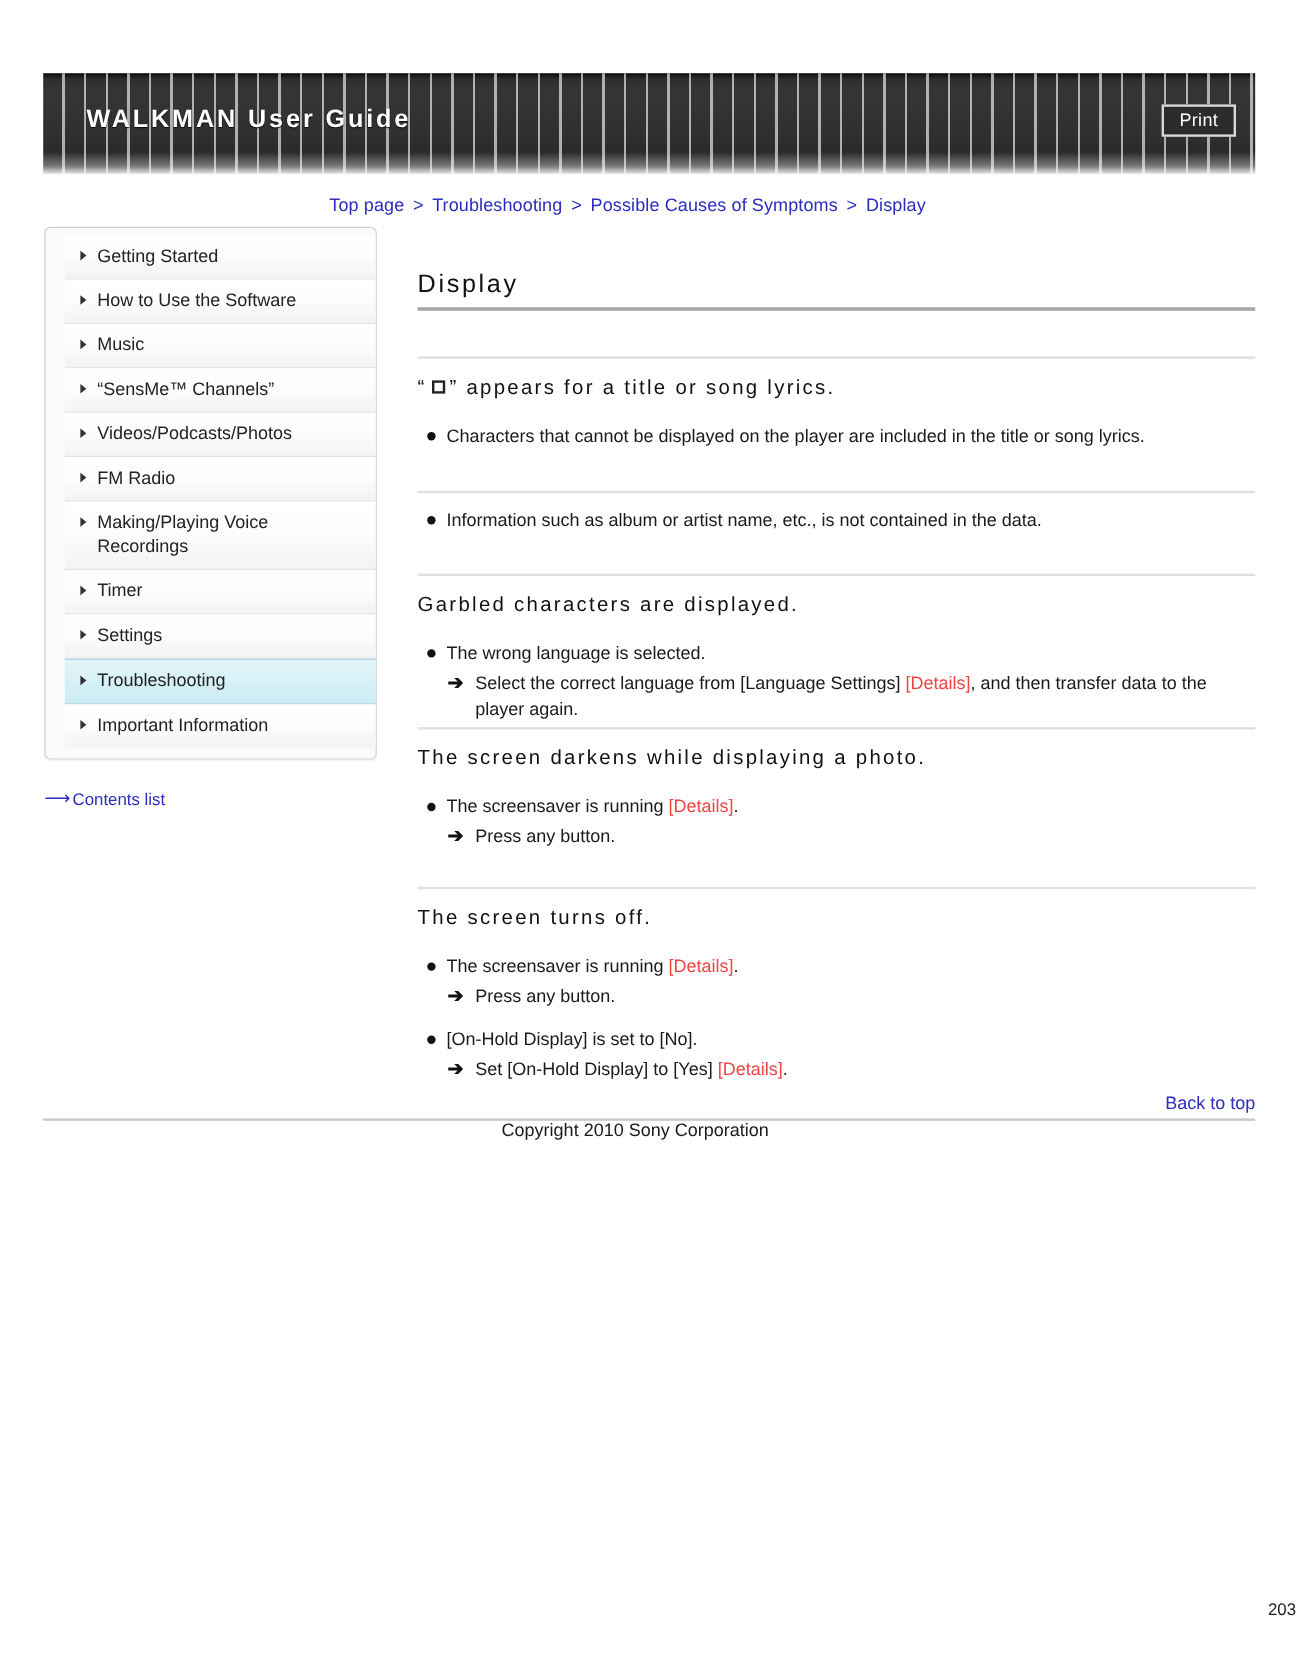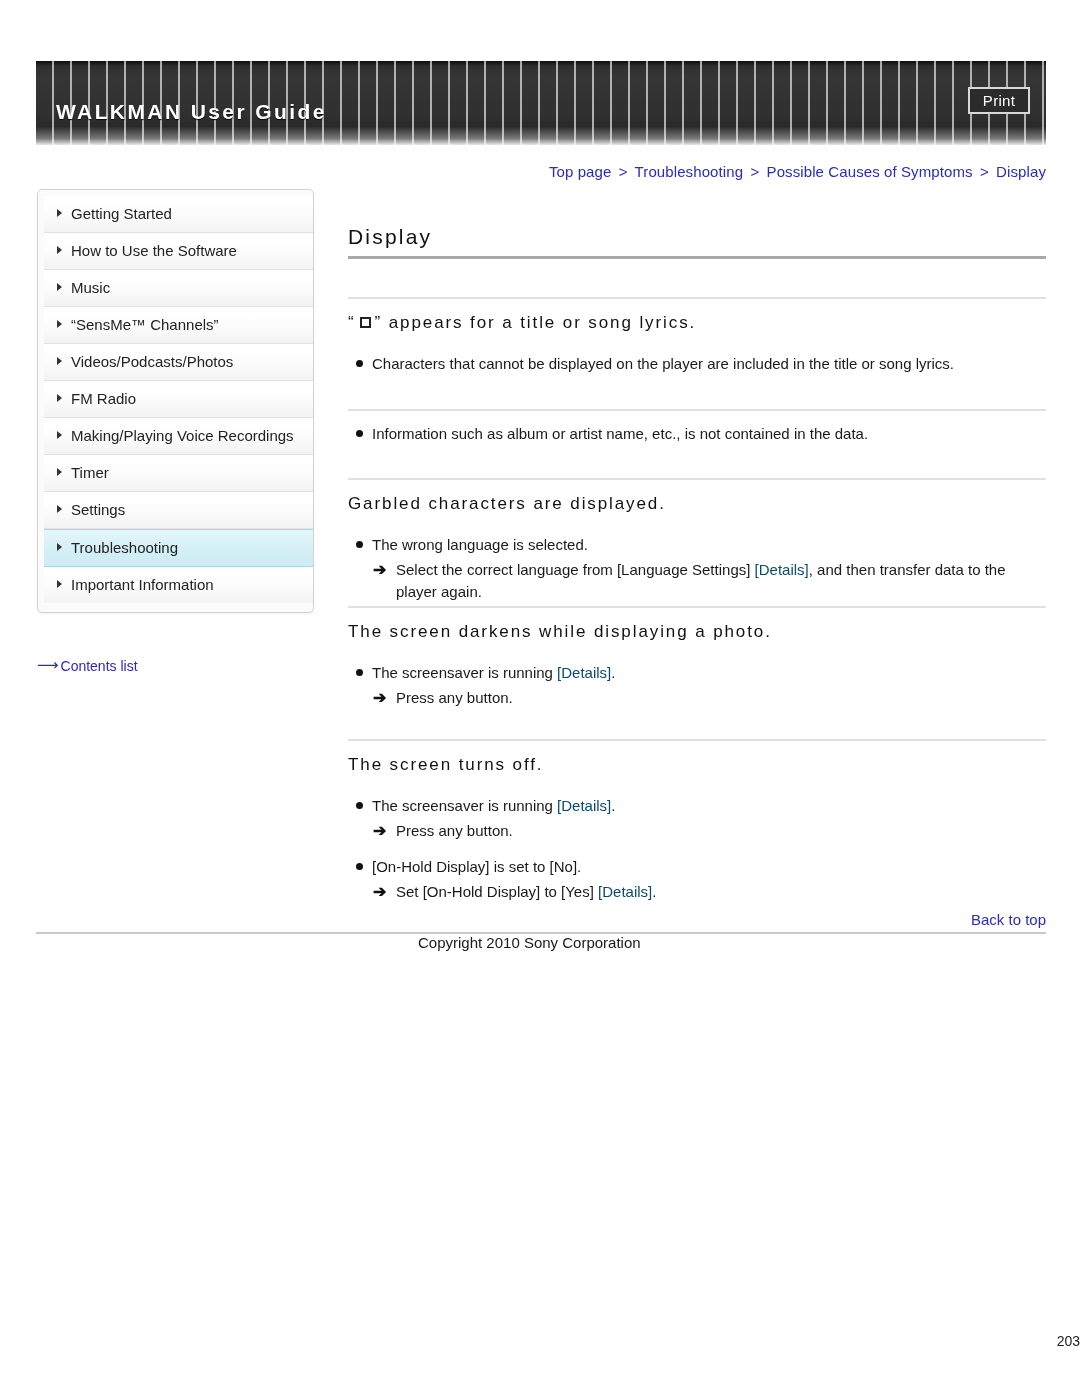--- a/index.html
+++ b/index.html
@@ -30,29 +30,28 @@
         rgba(255,255,255,0.00) 16px,
         rgba(255,255,255,0.62) 16px,
         rgba(255,255,255,0.62) 18px),
       linear-gradient(to bottom,
         #0d0d0d 0%, #2e2e2e 6%, #353535 18%,
         #303030 62%, #2a2a2a 78%, #777777 92%, #e8e8e8 100%);
     overflow: hidden;
   }
   .banner-title {
     position: absolute;
-    left: 20px;
+    left: 36px;
     top: 27px;
     color: #ffffff;
     font-size: 21px;
     font-weight: bold;
     letter-spacing: 2.4px;
     white-space: nowrap;
     text-shadow: 0 1px 1px rgba(0,0,0,0.9);
-    margin-top: 12px;
   }
   .print-button {
     position: absolute;
     right: 16px;
     top: 26px;
     width: 62px;
     height: 27px;
     border: 2px solid #d8d8d8;
     background: #2b2b2b;
     color: #ffffff;
@@ -61,37 +60,37 @@
     text-align: center;
     letter-spacing: 0.3px;
   }
 
   
   .breadcrumb {
     position: absolute;
     left: 0;
     top: 163px;
     width: 1046px;
-    text-align: right;
+    text-align: center;
     font-size: 15px;
     color: #2b2bbf;
     letter-spacing: 0.1px;
   }
   .breadcrumb .sep { color: #2b2bbf; padding: 0 3px; }
 
   
   .sidebar {
     position: absolute;
     left: 37px;
     top: 189px;
     width: 277px;
     border: 1px solid #d2d2d2;
     border-radius: 5px;
     background: #fbfbfb;
-    padding: 6px 0 9px 6px;
+    padding: 6px 0 9px 16px;
     box-shadow: 0 1px 1px rgba(0,0,0,0.05);
   }
   .nav-item {
     position: relative;
     padding: 8px 10px 8px 27px;
     font-size: 15px;
     color: #222222;
     border-bottom: 1px solid #e2e2e2;
     background: linear-gradient(to bottom, #ffffff 0%, #fdfdfd 45%, #f3f3f3 100%);
     line-height: 20px;
@@ -198,21 +197,21 @@
   }
   .sub-arrow {
     position: absolute;
     left: 25px;
     top: 0px;
     font-size: 16px;
     font-weight: bold;
     color: #111111;
     line-height: 22px;
   }
-  .lnk { color: #0c4a6e; }
+  .lnk { color: #ef4444; }
   .sec-gap-1 { margin-bottom: 34px; }
   .sec-gap-2 { margin-bottom: 33px; }
   .sec-gap-3 { }
   .sec-gap-4 { margin-bottom: 30px; }
   .group-gap { margin-top: 14px; }
 
   
   .back-to-top {
     position: absolute;
     left: 0;

